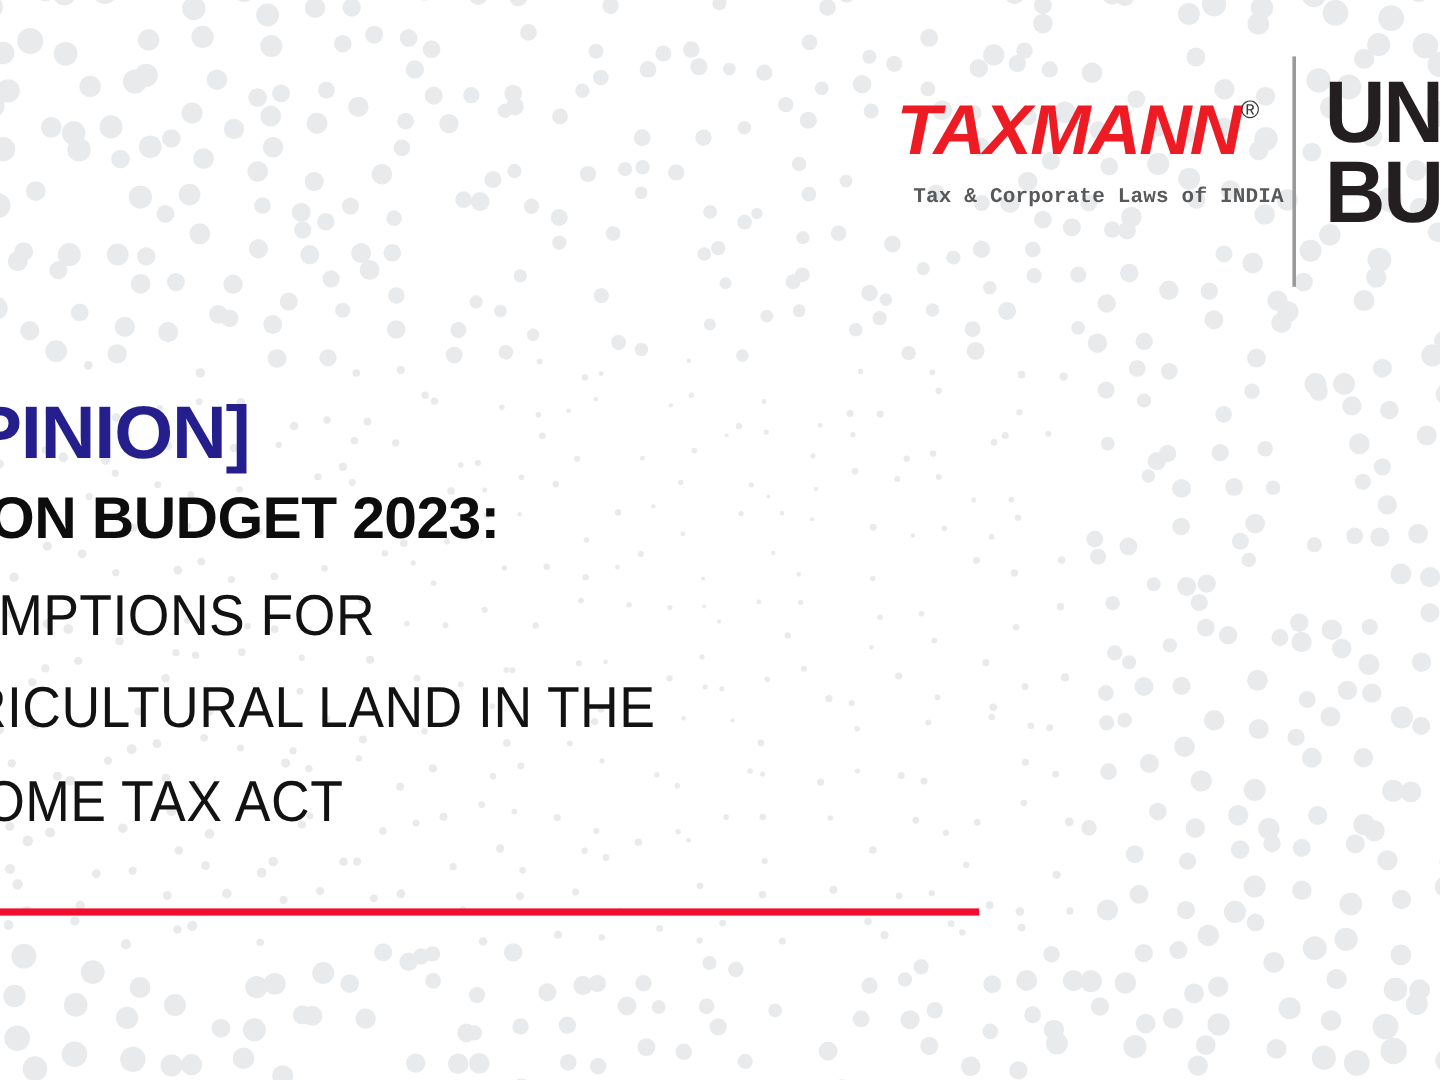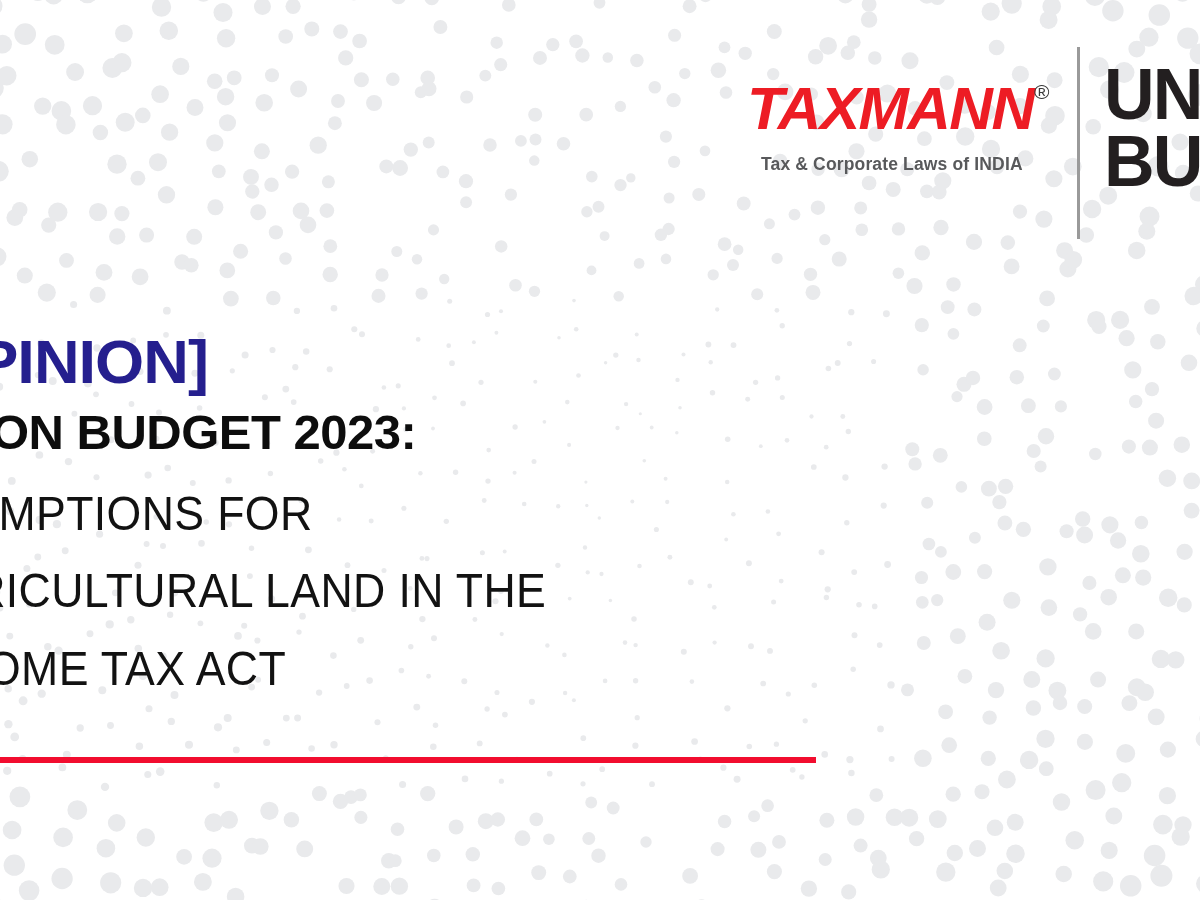--- a/index.html
+++ b/index.html
@@ -68,21 +68,21 @@
     top: 1px;
     font-size: 21px;
     font-weight: 400;
     color: #3a3a3a;
     line-height: 1;
   }
   #taxmann-tagline {
     position: absolute;
     left: 14px;
     top: 74px;
-    font-family: Liberation Sans, sans-serif;
+    font-family: Liberation Mono, monospace;
     font-weight: 700;
     font-size: 17.5px;
     letter-spacing: 0.15px;
     color: #58595B;
     white-space: nowrap;
   }
 
   #brand-divider {
     position: absolute;
     left: 1077px;

